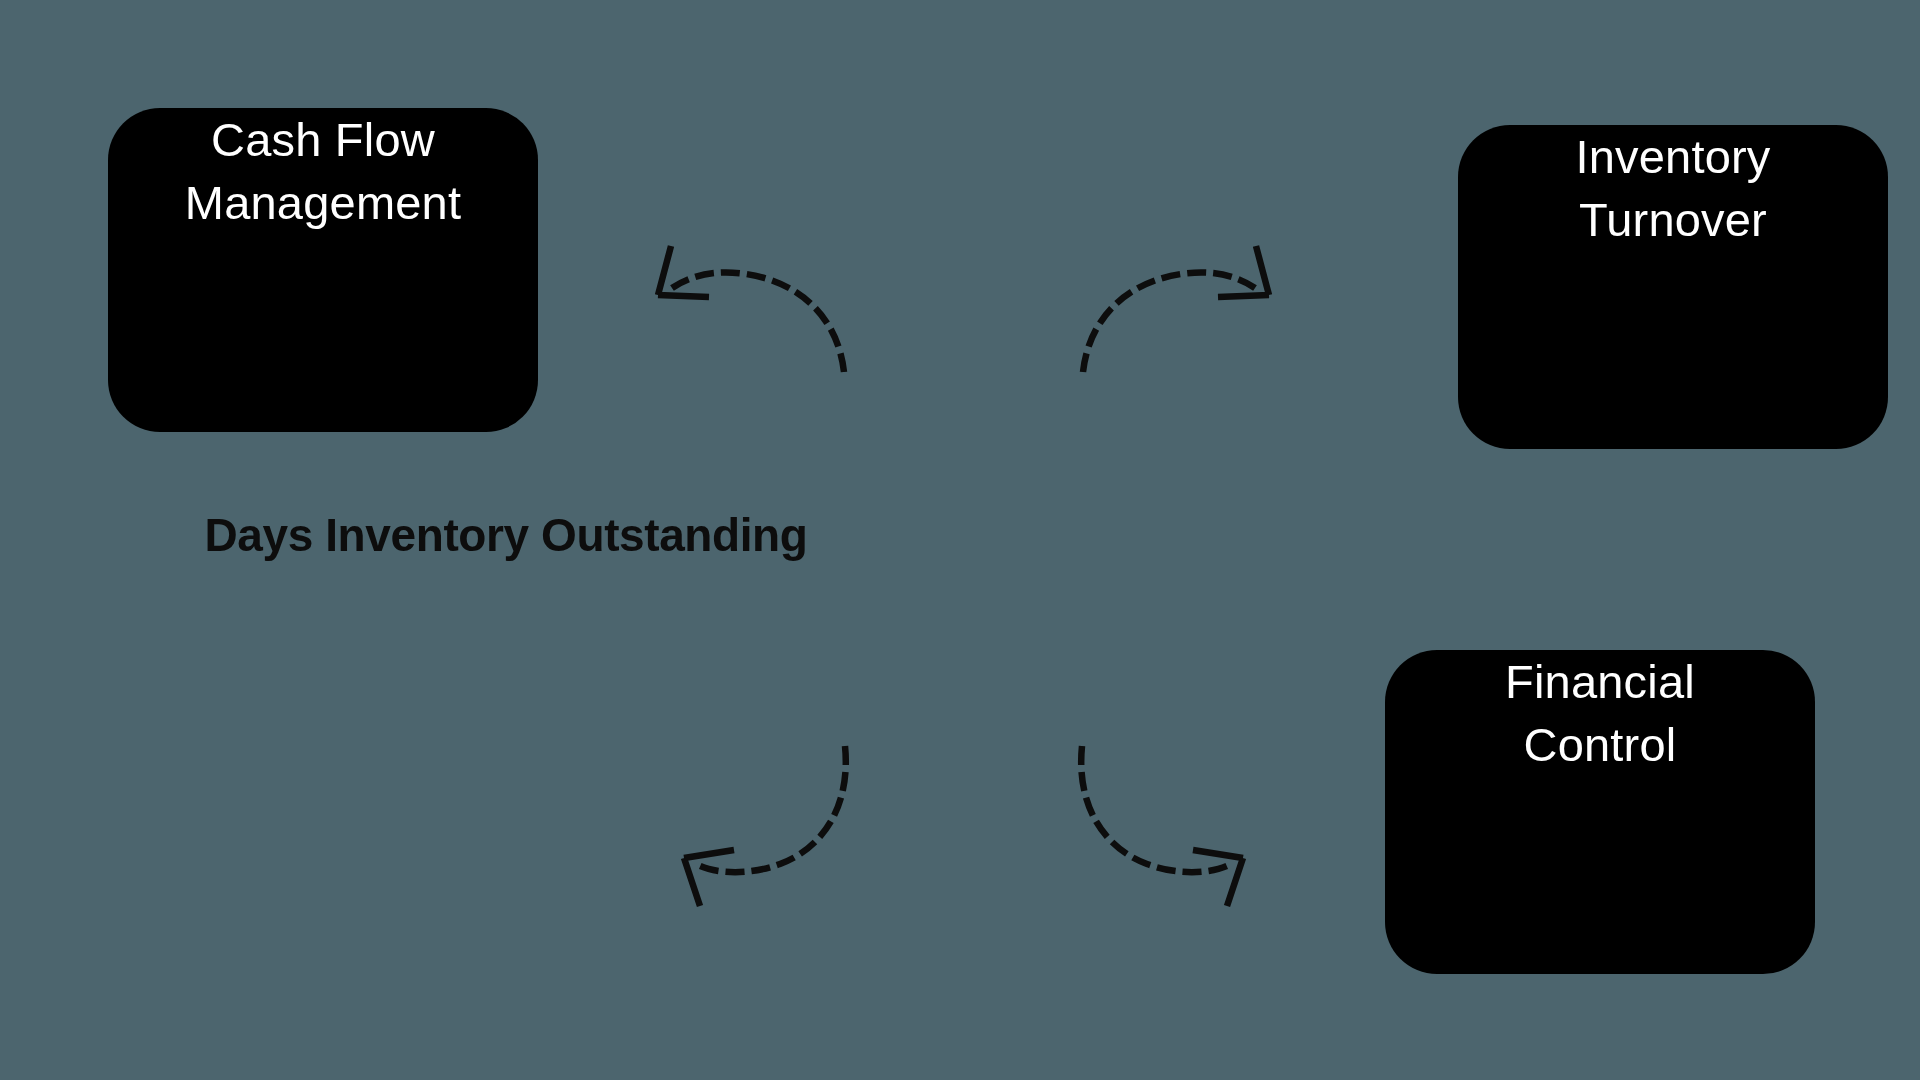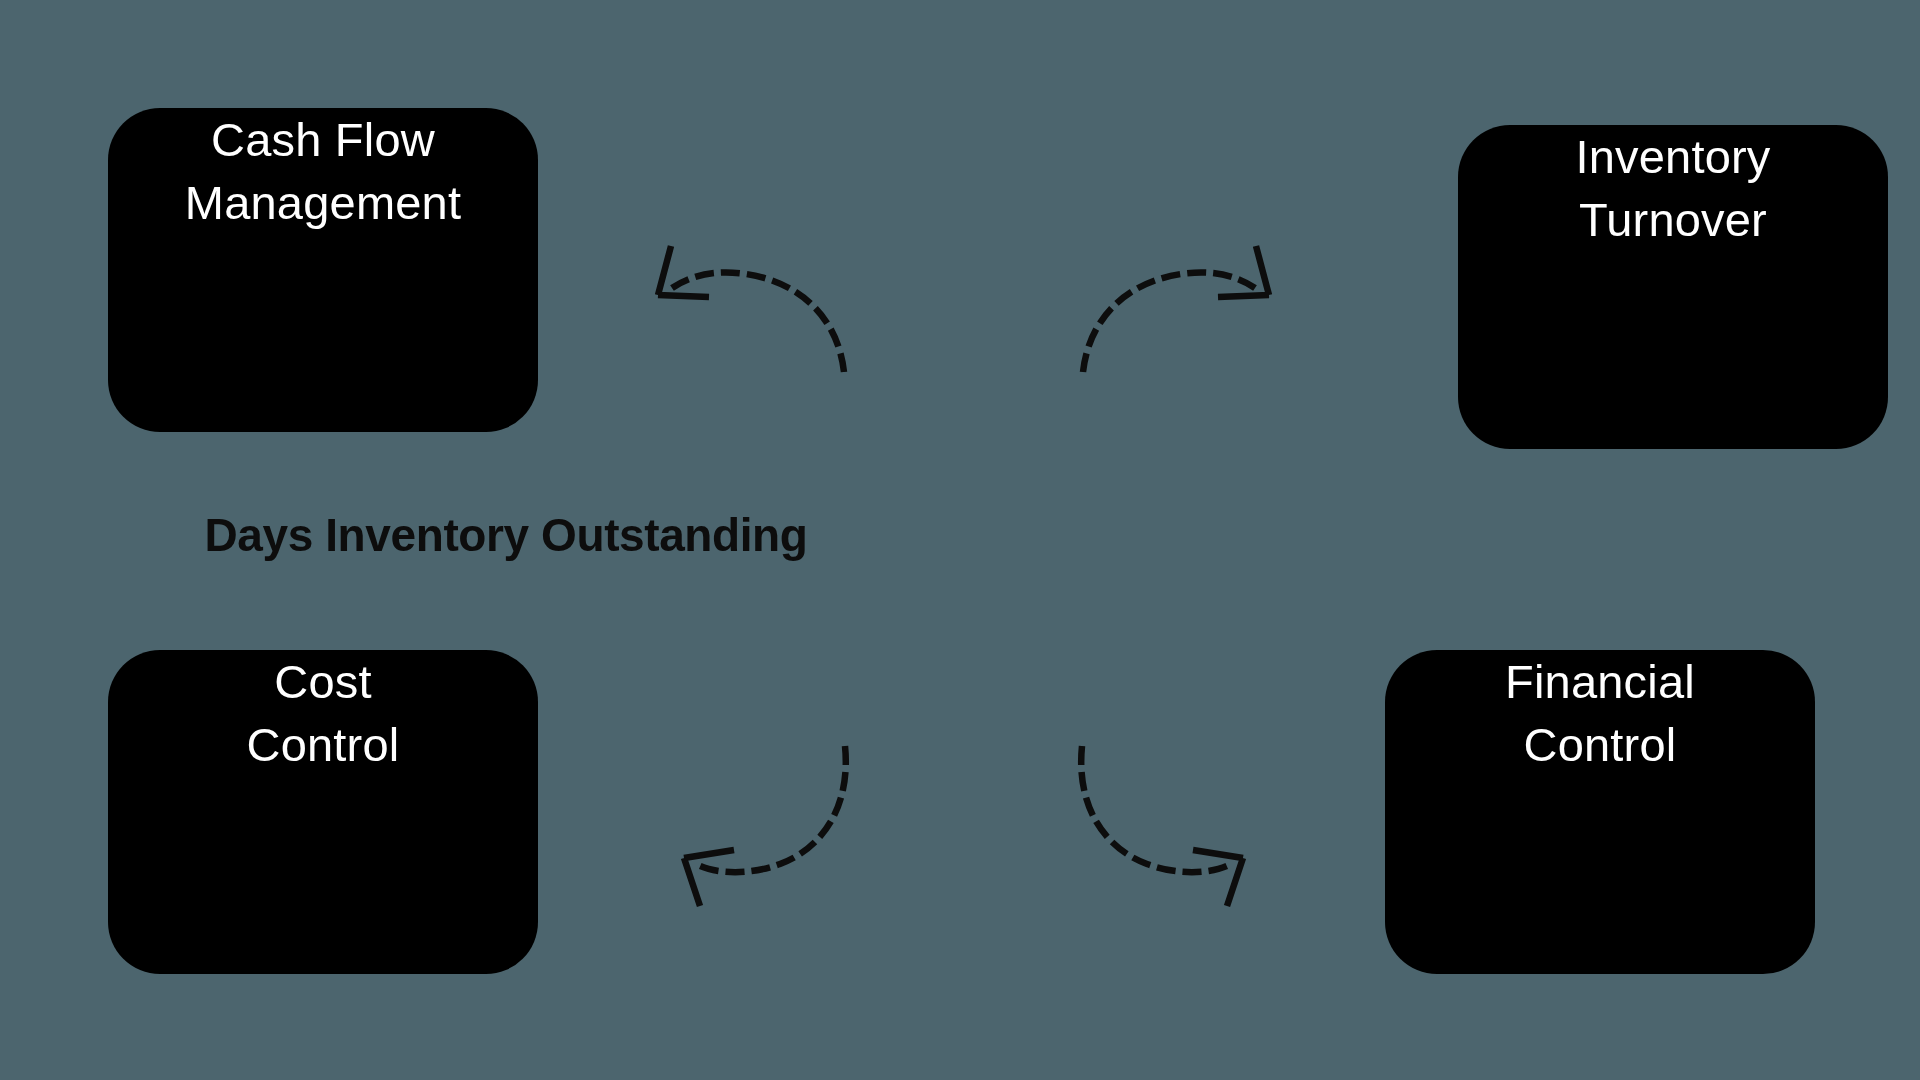--- a/index.html
+++ b/index.html
@@ -99,24 +99,20 @@
   <div class="node-box" id="box-cash-flow-management">
     <span class="node-label">Cash Flow
 Management</span>
   </div>
 
   <div class="node-box" id="box-inventory-turnover">
     <span class="node-label">Inventory
 Turnover</span>
   </div>
 
-  <div class="node-box" id="box-cost-control">
-    <span class="node-label">Cost
-Control</span>
-  </div>
 
   <div class="node-box" id="box-financial-ratios">
     <span class="node-label">Financial
 Control</span>
   </div>
 
   <div id="center-title">
     <span id="center-title-inner">Days Inventory Outstanding</span>
   </div>
 

